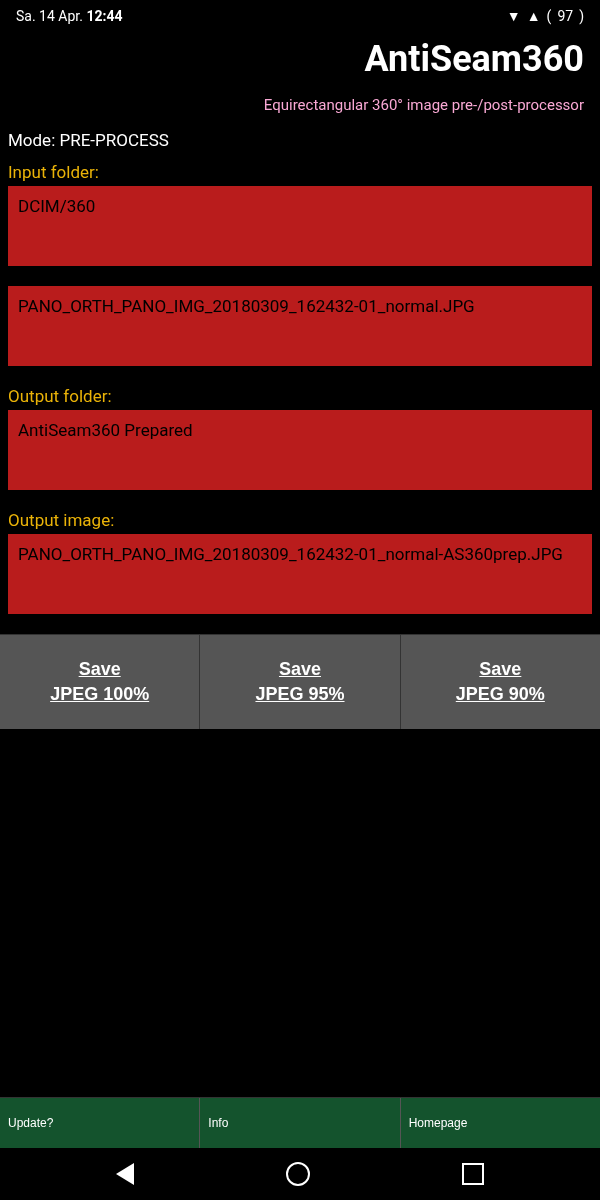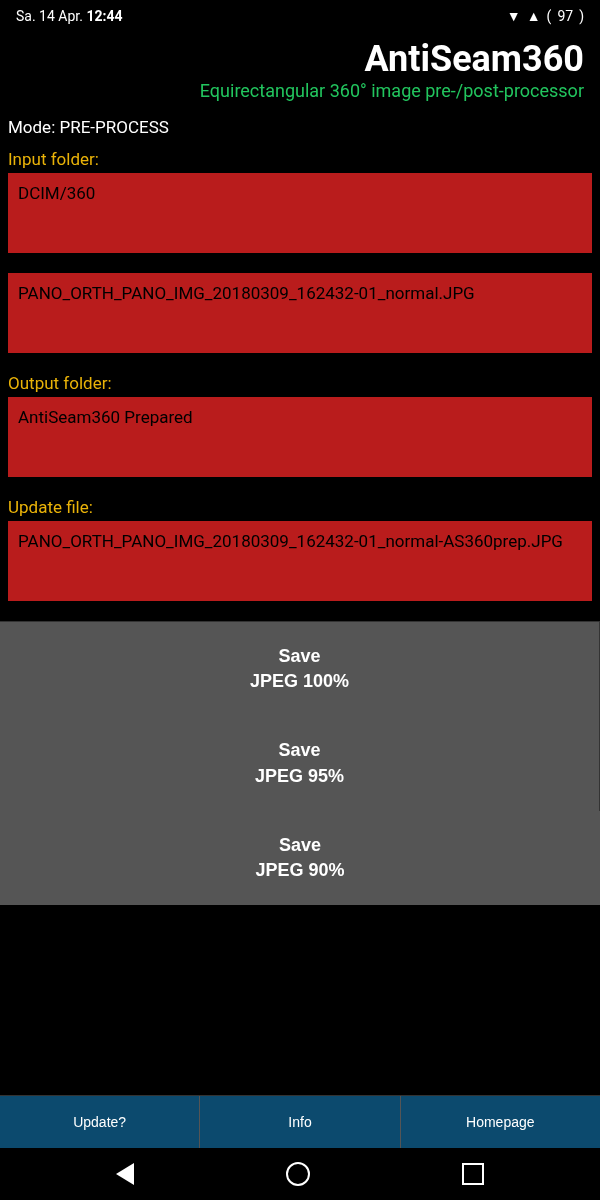--- a/index.html
+++ b/index.html
@@ -41,23 +41,23 @@
       padding: 10px 16px 6px;
     }
 
     .app-title {
       font-size: 36px;
       font-weight: bold;
       color: #fff;
     }
 
     .app-subtitle {
-      font-size: 18px;
-      color: #22c55e;
-      margin-top: 0;
+      font-size: 15px;
+      color: #f9a8d4;
+      margin-top: 16px;
     }
 
     .mode-label {
       font-size: 17px;
       color: #fff;
       padding: 10px 8px 6px 8px;
     }
 
     
     .form-section {
@@ -80,23 +80,24 @@
       border: none;
       outline: none;
       resize: none;
       font-family: inherit;
       word-break: break-all;
     }
 
     
     .action-buttons {
       display: flex;
-      flex-direction: column;
+      flex-direction: row;
       margin-top: 6px;
       border-top: 1px solid #333;
+      text-decoration: underline;
     }
 
     .action-btn {
       flex: 1;
       background: #555;
       color: #fff;
       font-size: 18px;
       font-weight: bold;
       text-align: center;
       padding: 22px 8px;
@@ -118,24 +119,24 @@
     
     .bottom-nav {
       display: flex;
       flex-direction: row;
       border-top: 1px solid #333;
       margin-bottom: 0;
     }
 
     .bottom-nav-btn {
       flex: 1;
-      background: #0c4a6e;
-      color: #fff;
-      font-size: 14px;
-      text-align: center;
+      background: #14532d;
+      color: #fff;
+      font-size: 12px;
+      text-align: left;
       padding: 18px 8px;
       border: none;
       border-right: 1px solid #555;
       cursor: pointer;
     }
 
     .bottom-nav-btn:last-child {
       border-right: none;
     }
 
@@ -214,21 +215,21 @@
 <div class="form-section">
   <textarea class="field-input-text" rows="3" placeholder="PANO_ORTH_PANO_IMG_20180309_162432-01_normal.JPG" style="">PANO_ORTH_PANO_IMG_20180309_162432-01_normal.JPG</textarea>
 </div>
 
 <div class="form-section">
   <div class="field-label">Output folder:</div>
   <textarea class="field-input-text" rows="3" placeholder="AntiSeam360 Prepared" style="">AntiSeam360 Prepared</textarea>
 </div>
 
 <div class="form-section">
-  <div class="field-label">Update file:</div>
+  <div class="field-label">Output image:</div>
   <textarea class="field-input-text" rows="3" placeholder="PANO_ORTH_PANO_IMG_20180309_162432-01_normal-AS360prep.JPG" style="">PANO_ORTH_PANO_IMG_20180309_162432-01_normal-AS360prep.JPG</textarea>
 </div>
 
 <div class="action-buttons">
   <button class="action-btn">
     <span>Save</span><br>
     <span>JPEG 100%</span>
   </button>
   <button class="action-btn">
     <span>Save</span><br>

